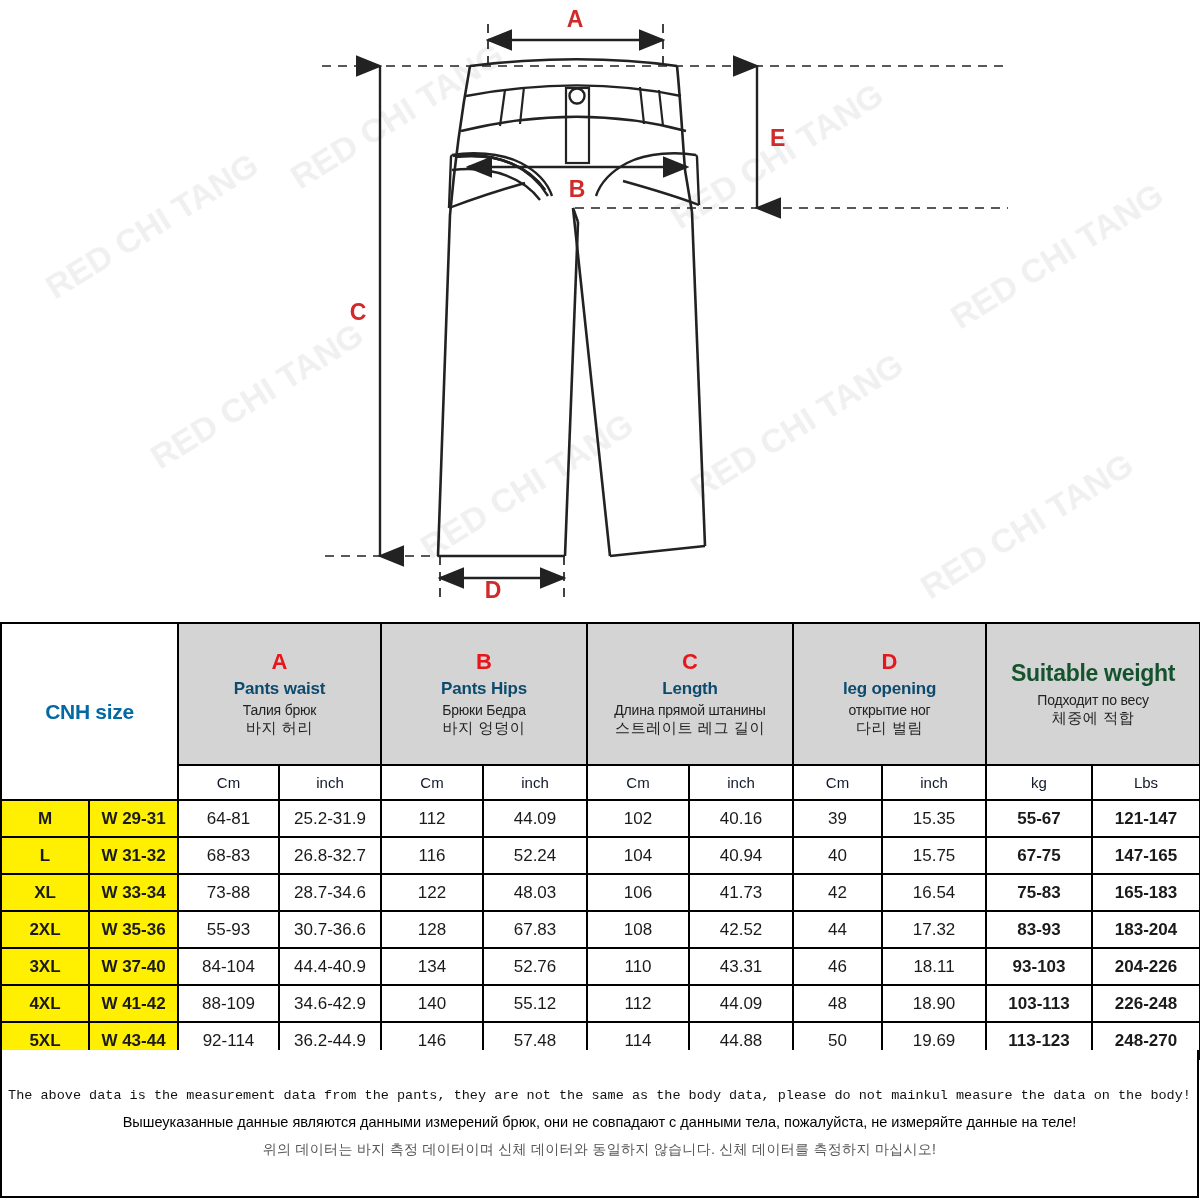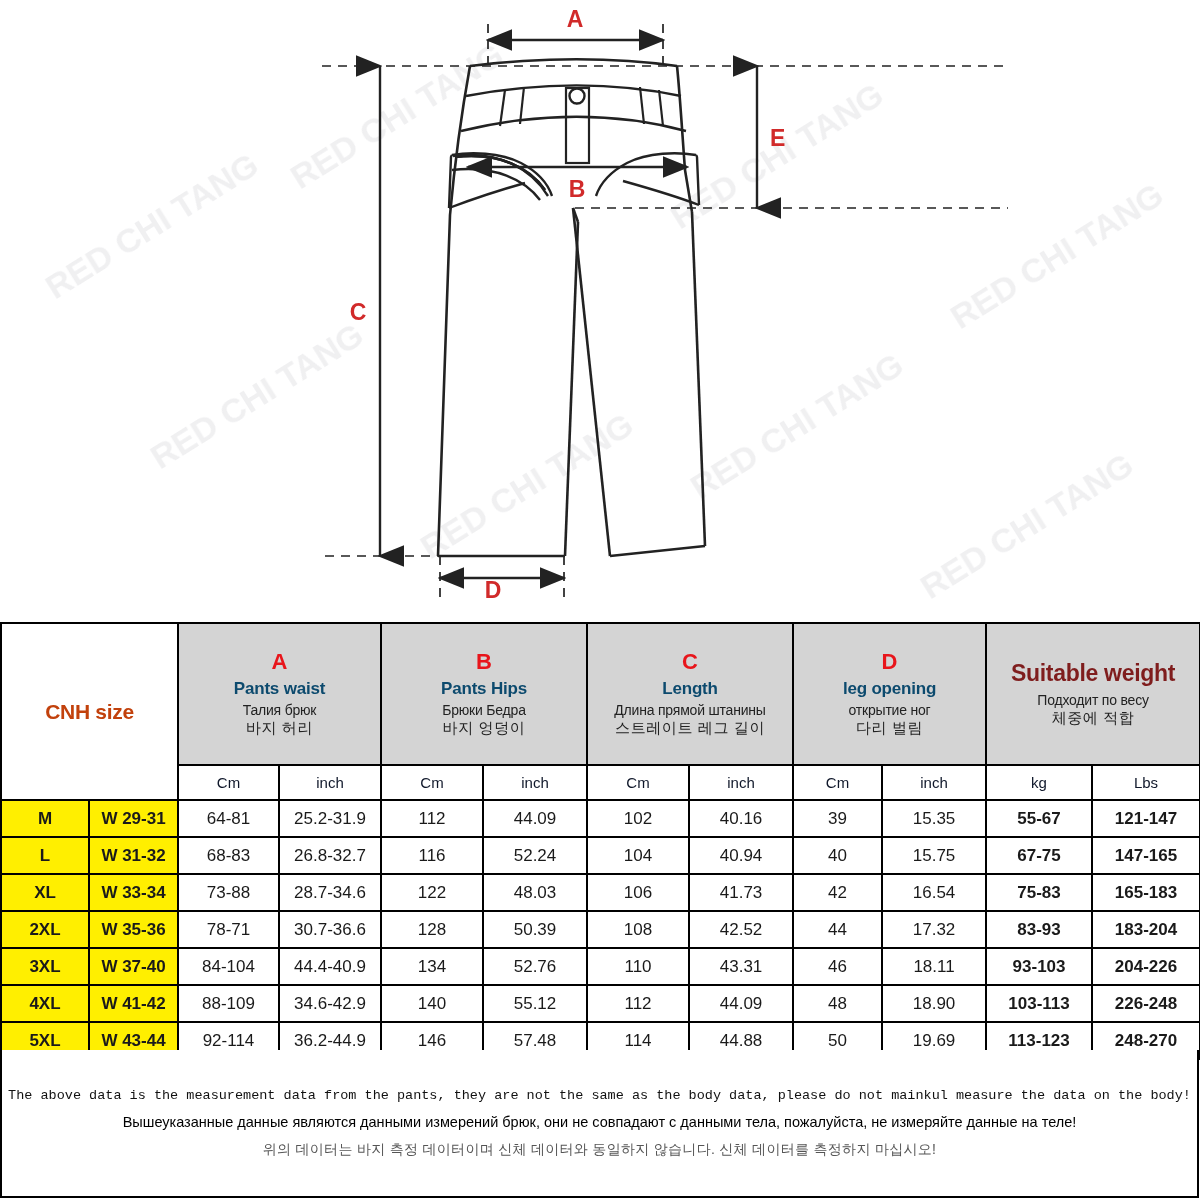--- a/index.html
+++ b/index.html
@@ -27,24 +27,24 @@
     padding:0;
     text-align:center;
     vertical-align:middle;
     font-family:"Liberation Sans", sans-serif;
   }
   .grp-head{background:#d4d4d4;height:140px;}
   .grp-letter{color:#e8151b;font-weight:bold;font-size:22px;line-height:1.05;margin-bottom:5px;}
   .grp-en{color:#0c4a6e;font-weight:bold;font-size:17px;line-height:1.15;margin-bottom:4px;letter-spacing:-0.2px;}
   .grp-ru{color:#222;font-size:14px;line-height:1.2;letter-spacing:-0.2px;}
   .grp-ko{color:#222;font-size:15px;line-height:1.25;letter-spacing:0.6px;}
-  .sw-title{color:#7f1d1d;font-weight:bold;font-size:23px;line-height:1.05;margin-bottom:7px;letter-spacing:-0.3px;}
+  .sw-title{color:#14532d;font-weight:bold;font-size:23px;line-height:1.05;margin-bottom:7px;letter-spacing:-0.3px;}
 
   .cnh-cell{background:#fff;height:140px;}
-  .cnh-label{font-weight:bold;font-size:21px;color:#c2410c;letter-spacing:-0.3px;}
+  .cnh-label{font-weight:bold;font-size:21px;color:#0369a1;letter-spacing:-0.3px;}
 
   .unit-row td{height:33px;background:#fff;font-size:15px;color:#0f172a;font-weight:normal;}
 
   .data-row td{height:35px;font-size:17px;color:#1a1a1a;}
   .cell-size{background:#ffef00;font-weight:bold;font-size:21px;color:#000;}
   .cell-w{background:#ffef00;font-weight:bold;font-size:18px;color:#c32a10;margin-left:34px;}
   .cell-kg{color:#cf1a1a;font-weight:bold;font-size:17px;}
   .cell-lbs{color:#1e4f8f;font-weight:bold;font-size:17px;}
 
   
@@ -289,24 +289,24 @@
         <td>41.73</td>
         <td>42</td>
         <td>16.54</td>
         <td class="cell-kg">75-83</td>
         <td class="cell-lbs">165-183</td>
       </tr>
 
       <tr class="data-row">
         <td class="cell-size">2XL</td>
         <td class="cell-w">W 35-36</td>
-        <td>78-71</td>
+        <td>55-93</td>
         <td>30.7-36.6</td>
         <td>128</td>
-        <td>50.39</td>
+        <td>67.83</td>
         <td>108</td>
         <td>42.52</td>
         <td>44</td>
         <td>17.32</td>
         <td class="cell-kg">83-93</td>
         <td class="cell-lbs">183-204</td>
       </tr>
 
       <tr class="data-row">
         <td class="cell-size">3XL</td>

